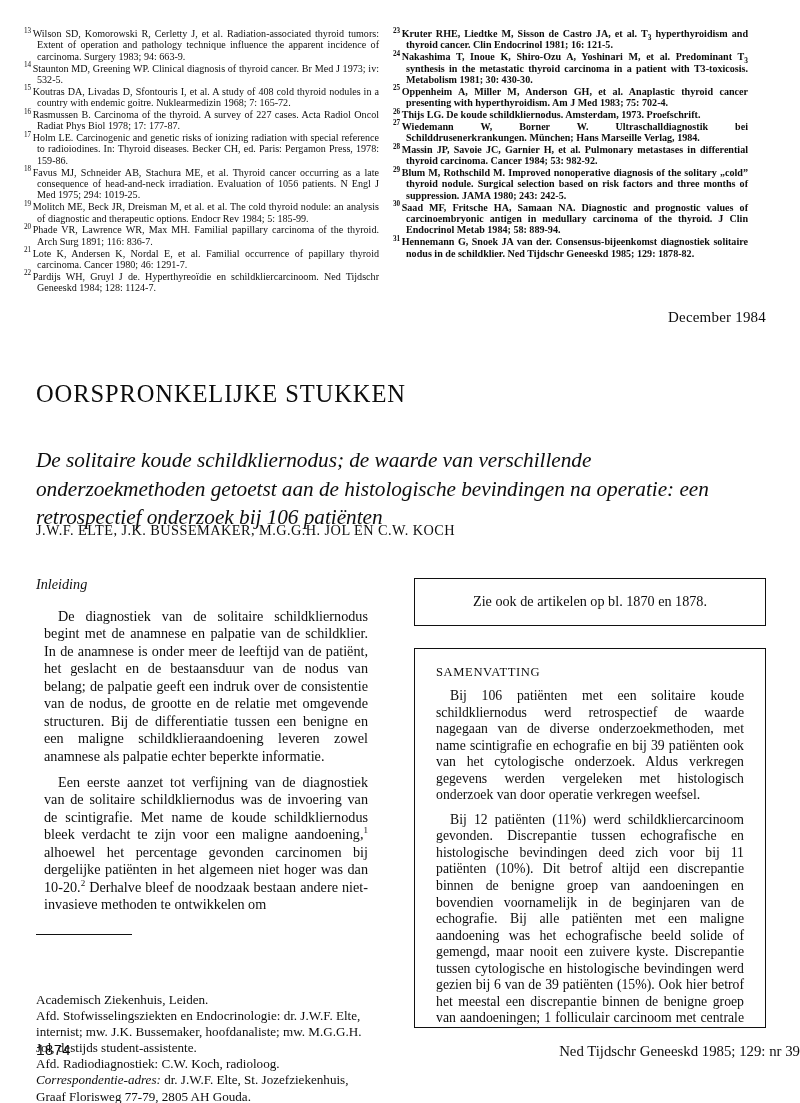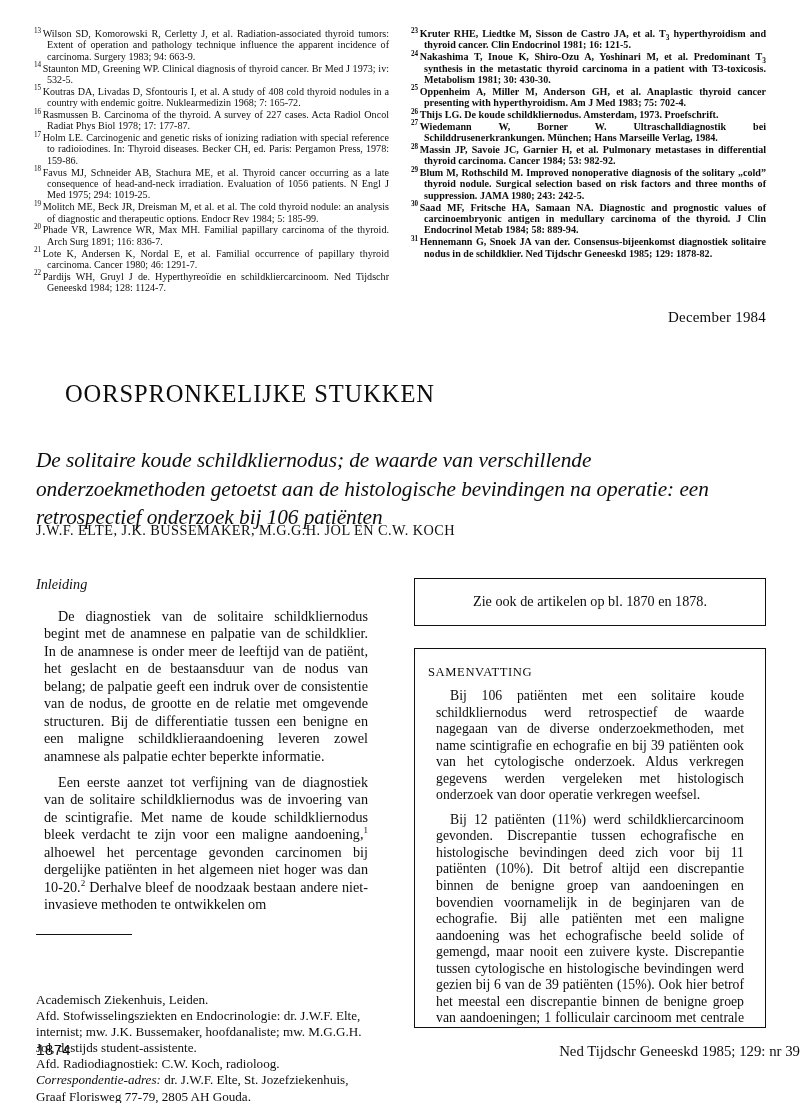--- a/index.html
+++ b/index.html
@@ -21,25 +21,25 @@
     left: 0; top: 0;
     width: 800px;
     height: 1103px;
     padding: 0;
     box-sizing: border-box;
   }
 
   
   .refs {
     position: absolute;
-    left: 34px;
+    left: 24px;
     top: 28px;
     width: 736px;
     display: flex;
-    gap: 22px;
+    gap: 14px;
   }
   .refs-col {
     width: 355px;
   }
   .ref {
     font-size: 10.1px;
     line-height: 11.35px;
     text-align: justify;
     text-justify: inter-word;
     margin: 0 0 0.5px 0;
@@ -70,21 +70,20 @@
   }
 
   
   .section-head {
     position: absolute;
     left: 36px;
     top: 380px;
     font-size: 24.5px;
     letter-spacing: 0.9px;
     font-weight: 400;
-    margin-left: 29px;
   }
 
   
   .article-title {
     position: absolute;
     left: 36px;
     top: 433px;
     width: 730px;
     font-style: italic;
     font-size: 21.3px;
@@ -175,21 +174,21 @@
     height: 380px;
     box-sizing: border-box;
     border: 1.3px solid #111;
     padding: 16px 13px 10px 13px;
     overflow: hidden;
   }
   .summary-title {
     font-variant: small-caps;
     font-size: 12.6px;
     letter-spacing: 0.6px;
-    margin: 0 0 6px 0;
+    margin: 0 0 6px 8px;
   }
   .summary-box p.body {
     font-size: 13.75px;
     line-height: 16.55px;
   }
 
   
   .folio {
     position: absolute;
     left: 36px;

